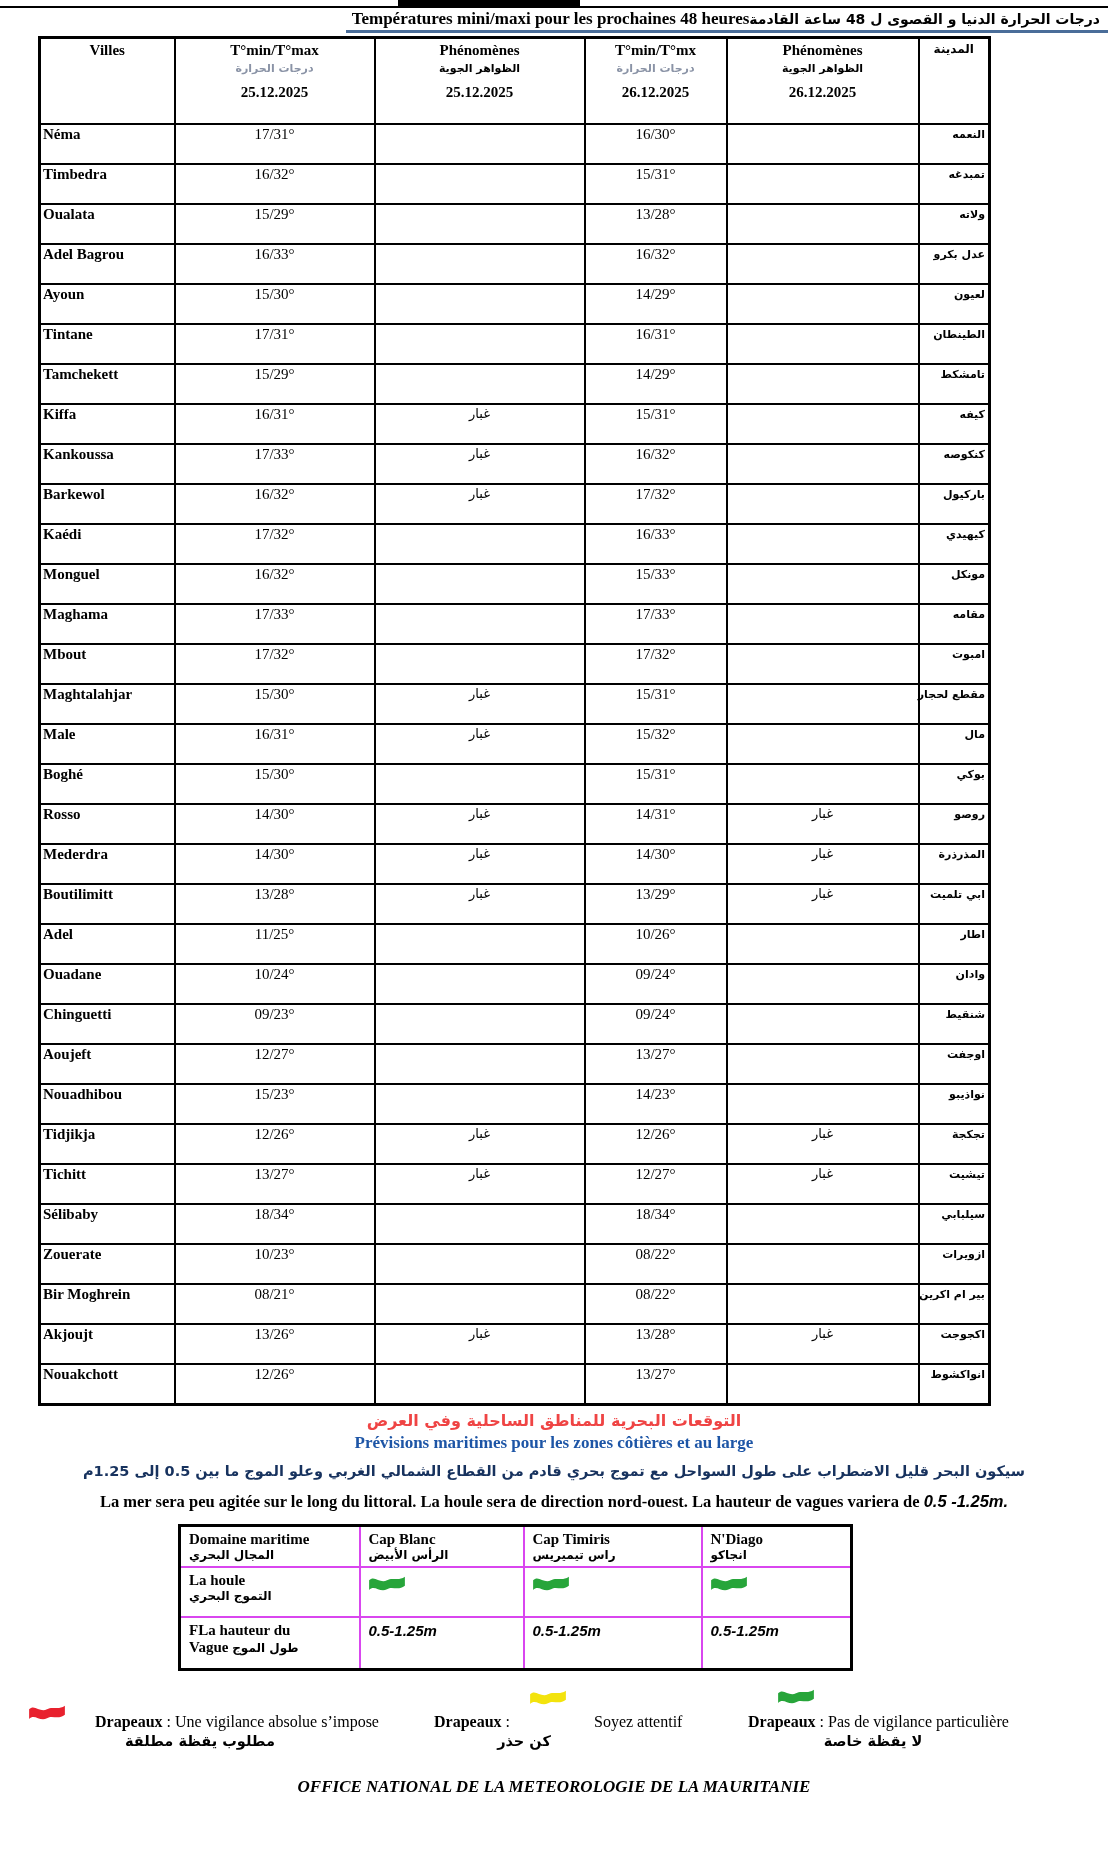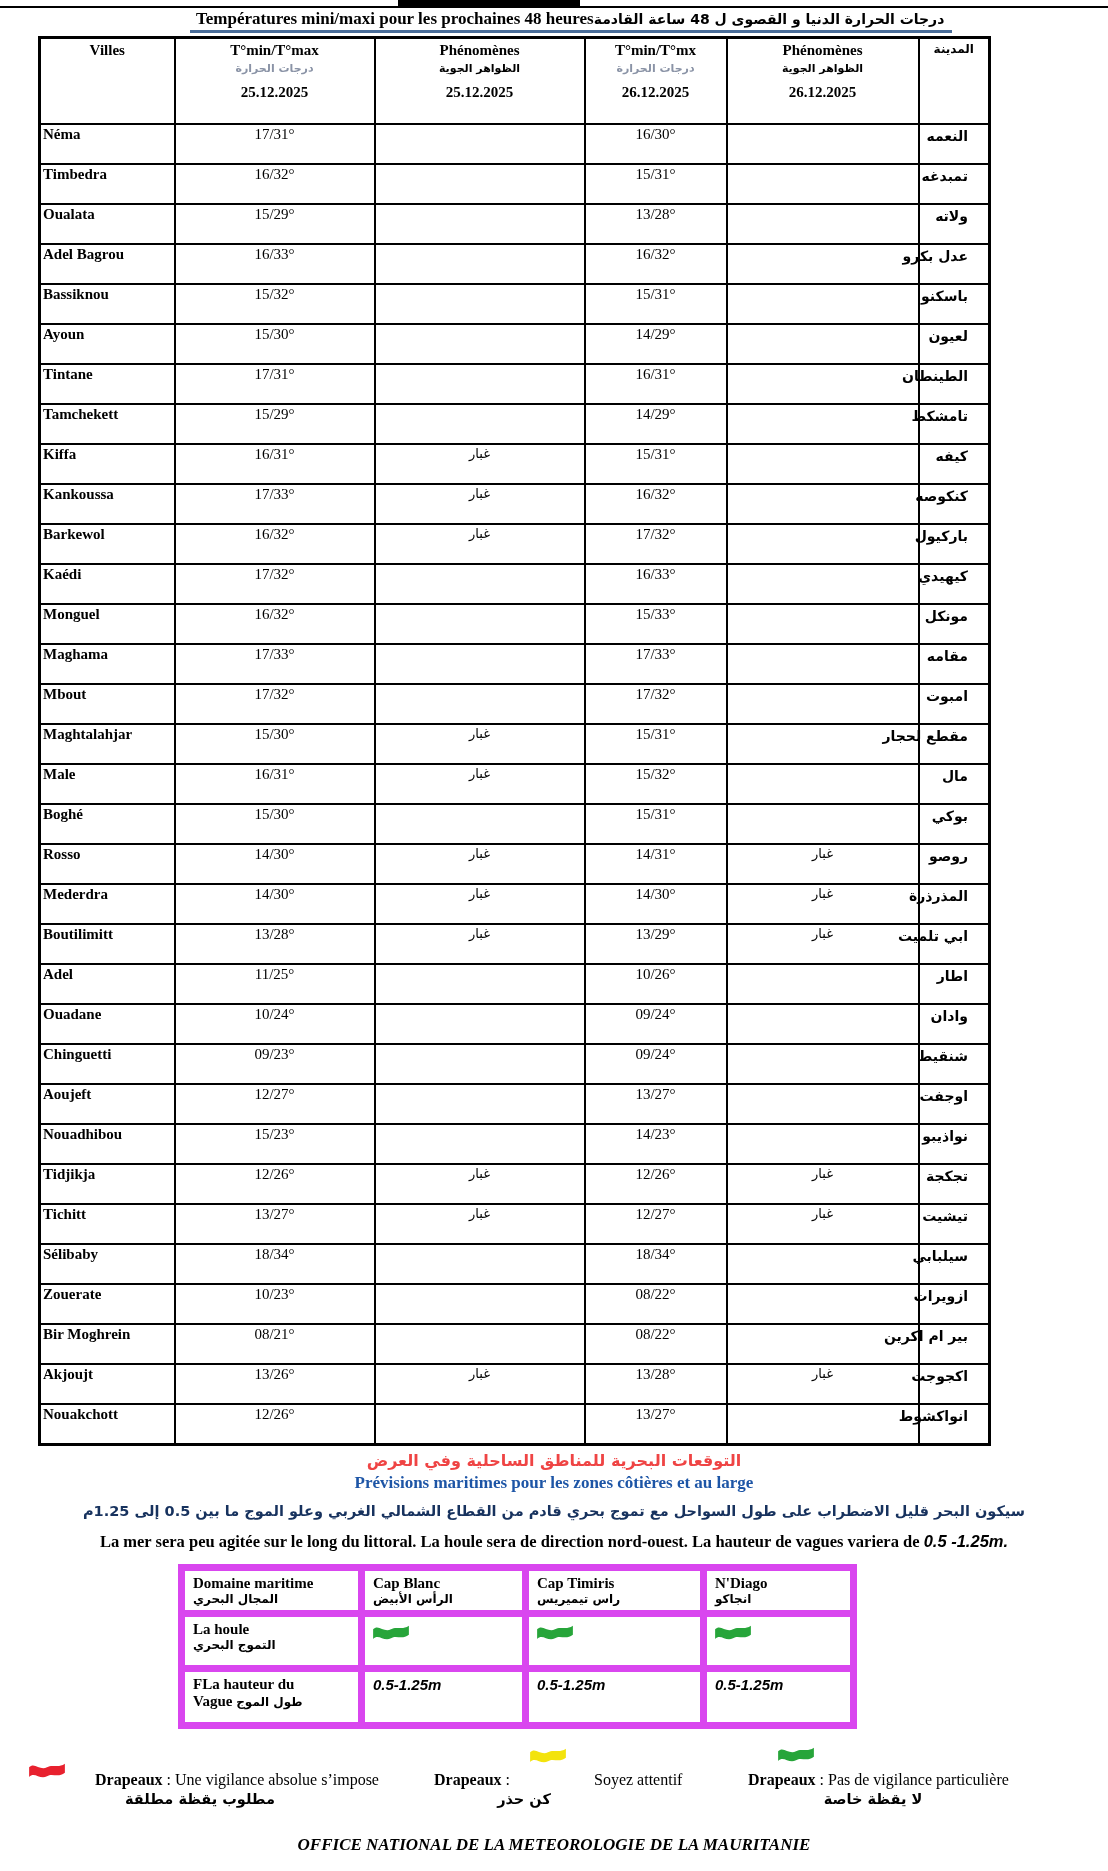--- a/index.html
+++ b/index.html
@@ -2,47 +2,47 @@
 <html><head>
 <meta charset="utf-8">
 <style>
   html,body{margin:0;padding:0;background:#fff;}
   .page{width:1108px;height:1871px;position:relative;background:#fff;overflow:hidden;
         font-family:"Liberation Serif",serif;color:#000;}
   .top-line{position:absolute;top:6px;left:0;width:100%;height:2px;background:#000;}
   .top-bar{position:absolute;top:0;left:398px;width:182px;height:7px;background:#000;}
   .ar{font-family:"DejaVu Sans",sans-serif;direction:rtl;}
   
-  .title-row{padding-top:9px;text-align:left;font-size:17px;font-weight:bold;}
+  .title-row{padding-top:9px;text-align:right;font-size:17px;font-weight:bold;}
   .title-inner{display:inline-block;border-bottom:3px solid #4a6d99;padding:0 6px 1px;margin-left:190px;}
   .title-ar{font-size:14px;margin-right:2px;}
   
   table.wx{border-collapse:collapse;table-layout:fixed;margin:3px 0 0 38px;width:950px;border:3px solid #000;}
   table.wx th,table.wx td{border:2px solid #000;vertical-align:top;padding:1px 2px;}
   table.wx thead th{height:80px;text-align:center;font-weight:bold;padding-top:3px;}
   .th-villes{font-size:15px;}
   .h-fr{font-size:15px;font-weight:bold;text-align:center;}
   .h-ar{font-size:11px;font-weight:bold;margin-top:3px;}
   .h-ar.light{color:#8a93a6;}
   .h-date{font-size:15px;font-weight:bold;margin-top:9px;}
   .th-city-ar{font-size:12px;text-align:right;padding-right:4px;}
   table.wx tbody td{height:36px;}
   td.city{font-weight:bold;font-size:15px;text-align:left;padding-left:3px;}
   td.temp{text-align:center;font-size:15px;}
   td.phen{text-align:center;font-size:13px;padding-top:3px;direction:rtl;}
   td.arcity{position:relative;}
-  td.arcity span{position:absolute;right:20px;top:3px;font-size:14px;font-weight:bold;white-space:nowrap;}
+  td.arcity span{position:absolute;right:3px;top:3px;font-size:11px;font-weight:bold;white-space:nowrap;}
   
   .m-head-ar{text-align:center;color:#ef4444;font-weight:bold;font-size:16px;margin-top:5px;}
   .m-head-fr{text-align:center;color:#1d55a6;font-weight:bold;font-size:17px;margin-top:3px;}
   .m-para-ar{text-align:center;color:#17325e;font-weight:bold;font-size:14.5px;margin-top:10px;}
   .m-para-fr{text-align:center;font-weight:bold;font-size:16.5px;margin-top:13px;}
   .val{font-family:"Liberation Sans",sans-serif;font-style:italic;font-weight:bold;}
   table.mar{border-collapse:collapse;table-layout:fixed;margin:12px 0 0 178px;width:672px;border:3px solid #000;}
-  table.mar th,table.mar td{border:7px solid #d946ef;vertical-align:top;text-align:left;padding:4px 8px;}
+  table.mar th,table.mar td{border:2px solid #d946ef;vertical-align:top;text-align:left;padding:4px 8px;}
   table.mar th .fr{font-size:15px;font-weight:bold;}
   table.mar .fr2{font-size:15px;font-weight:bold;}
   table.mar .arr{font-size:12px;font-weight:bold;direction:rtl;text-align:left;font-family:"DejaVu Sans",sans-serif;}
   tr.houle-row td, tr.houle-row th{height:40px;}
   tr.haut-row td, tr.haut-row th{height:42px;}
   td.flagcell svg{margin-top:0px;}
   td.valcell{font-size:15px;}
   
   .legend{position:relative;height:72px;margin-top:16px;font-size:16px;}
   .leg{position:absolute;top:26px;white-space:nowrap;}
@@ -139,30 +139,20 @@
           <td class="city">Adel Bagrou</td>
           <td class="temp">16/33°</td>
           <td class="phen ar"></td>
           <td class="temp">16/32°</td>
           <td class="phen ar"></td>
           <td class="arcity">
             <span class="ar">عدل بكرو</span>
           </td>
         </tr>
         <tr>
-          <td class="city">Bassiknou</td>
-          <td class="temp">15/32°</td>
-          <td class="phen ar"></td>
-          <td class="temp">15/31°</td>
-          <td class="phen ar"></td>
-          <td class="arcity">
-            <span class="ar">باسكنو</span>
-          </td>
-        </tr>
-        <tr>
           <td class="city">Ayoun</td>
           <td class="temp">15/30°</td>
           <td class="phen ar"></td>
           <td class="temp">14/29°</td>
           <td class="phen ar"></td>
           <td class="arcity">
             <span class="ar">لعيون</span>
           </td>
         </tr>
         <tr>

